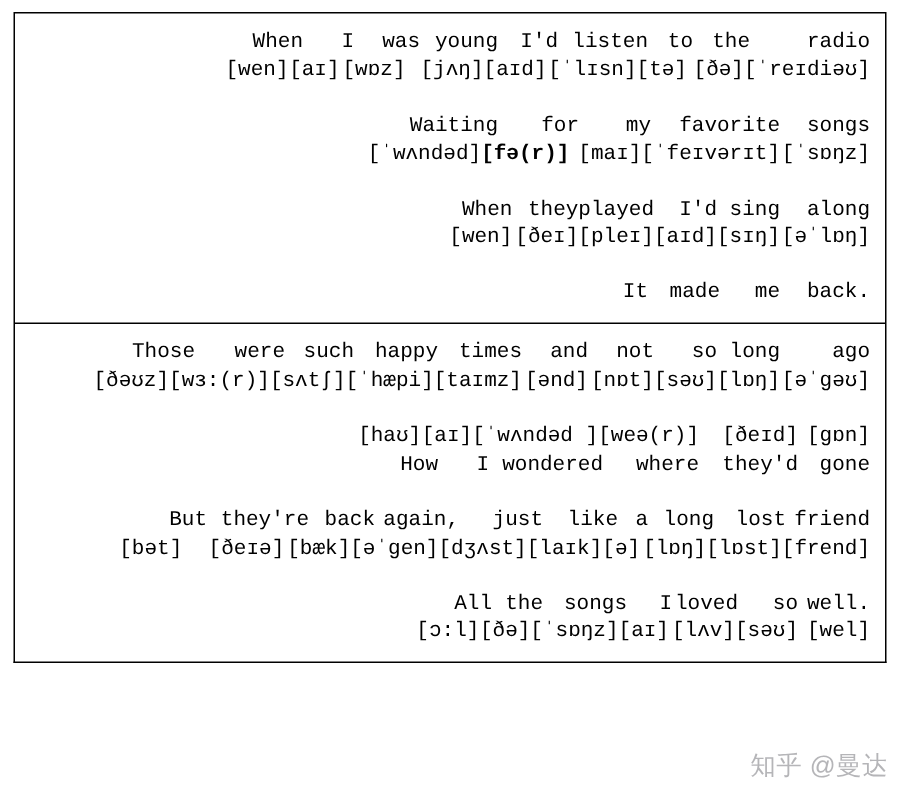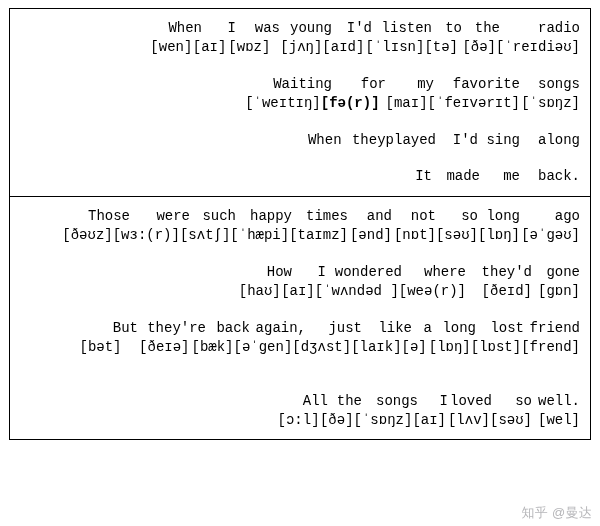--- a/index.html
+++ b/index.html
@@ -41,59 +41,60 @@
     line-height: 1.35;
   }
   .w {
     display: inline-block;
   }
   .watermark {
     position: absolute;
     right: 8px;
     bottom: 4px;
     font-family: -apple-system, BlinkMacSystemFont, "Segoe UI", Arial, sans-serif;
-    font-size: 13px;
+    font-size: 17px;
     color: rgba(120,120,125,0.55);
     letter-spacing: 0.3px;
   }
 </style>
 </head>
 <body>
 
 <div class="sheet">
   <div id="panels-container">
       <div class="panel">
         <div class="linepair">
           <div class="row"><span class="w" style="min-width: 48px;">When</span><span class="w" style="min-width: 34px;">I</span><span class="w" style="min-width: 44px;">was</span><span class="w" style="min-width: 52px;">young</span><span class="w" style="min-width: 40px;">I'd</span><span class="w" style="min-width: 60px;">listen</span><span class="w" style="min-width: 30px;">to</span><span class="w" style="min-width: 38px;">the</span><span class="w" style="min-width: 80px;">radio</span></div>
           <div class="row"><span class="w" style="min-width: 48px;">[wen]</span><span class="w" style="min-width: 34px;">[aɪ]</span><span class="w" style="min-width: 44px;">[wɒz]</span><span class="w" style="min-width: 52px;">[jʌŋ]</span><span class="w" style="min-width: 40px;">[aɪd]</span><span class="w" style="min-width: 60px;">[ˈlɪsn]</span><span class="w" style="min-width: 30px;">[tə]</span><span class="w" style="min-width: 38px;">[ðə]</span><span class="w" style="min-width: 80px;">[ˈreɪdiəʊ]</span></div>
         </div>
         <div class="linepair">
           <div class="row"><span class="w" style="min-width: 72px;">Waiting</span><span class="w" style="min-width: 54px;">for</span><span class="w" style="min-width: 48px;">my</span><span class="w" style="min-width: 86px; font-family: Liberation Mono, monospace;">favorite</span><span class="w" style="min-width: 60px;">songs</span></div>
-          <div class="row"><span class="w" style="min-width: 72px;">[ˈweɪtɪŋ]</span><span class="w" style="min-width: 54px; font-weight: bold;">[fə(r)]</span><span class="w" style="min-width: 48px;">[maɪ]</span><span class="w" style="min-width: 86px;">[ˈfeɪvərɪt]</span><span class="w" style="min-width: 60px;">[ˈsɒŋz]</span></div>
+          <div class="row"><span class="w" style="min-width: 72px;">[ˈwʌndəd]</span><span class="w" style="min-width: 54px; font-weight: bold;">[fə(r)]</span><span class="w" style="min-width: 48px;">[maɪ]</span><span class="w" style="min-width: 86px;">[ˈfeɪvərɪt]</span><span class="w" style="min-width: 60px;">[ˈsɒŋz]</span></div>
         </div>
         <div class="linepair">
           <div class="row"><span class="w" style="min-width: 42px;">When</span><span class="w" style="min-width: 44px;">they</span><span class="w" style="min-width: 50px;">played</span><span class="w" style="min-width: 42px;">I'd</span><span class="w" style="min-width: 42px;">sing</span><span class="w" style="min-width: 60px;">along</span></div>
+          <div class="row"><span class="w" style="min-width: 42px;">[wen]</span><span class="w" style="min-width: 44px;">[ðeɪ]</span><span class="w" style="min-width: 50px;">[pleɪ]</span><span class="w" style="min-width: 42px;">[aɪd]</span><span class="w" style="min-width: 42px;">[sɪŋ]</span><span class="w" style="min-width: 60px;">[əˈlɒŋ]</span></div>
         </div>
         <div class="linepair">
           <div class="row"><span class="w" style="min-width: 36px;">It</span><span class="w" style="min-width: 48px;">made</span><span class="w" style="min-width: 40px;">me</span><span class="w" style="min-width: 60px;">back.</span></div>
         </div>
       </div>
       <div class="panel">
         <div class="linepair">
           <div class="row"><span class="w" style="min-width: 50px;">Those</span><span class="w" style="min-width: 60px;">were</span><span class="w" style="min-width: 46px;">such</span><span class="w" style="min-width: 56px;">happy</span><span class="w" style="min-width: 56px;">times</span><span class="w" style="min-width: 44px;">and</span><span class="w" style="min-width: 44px;">not</span><span class="w" style="min-width: 42px;">so</span><span class="w" style="min-width: 42px;">long</span><span class="w" style="min-width: 60px;">ago</span></div>
           <div class="row"><span class="w" style="min-width: 50px;">[ðəʊz]</span><span class="w" style="min-width: 60px;">[wɜ:(r)]</span><span class="w" style="min-width: 46px;">[sʌtʃ]</span><span class="w" style="min-width: 56px;">[ˈhæpi]</span><span class="w" style="min-width: 56px;">[taɪmz]</span><span class="w" style="min-width: 44px;">[ənd]</span><span class="w" style="min-width: 44px;">[nɒt]</span><span class="w" style="min-width: 42px;">[səʊ]</span><span class="w" style="min-width: 42px;">[lɒŋ]</span><span class="w" style="min-width: 60px;">[əˈgəʊ]</span></div>
         </div>
         <div class="linepair">
+          <div class="row"><span class="w" style="min-width: 40px;">[haʊ]</span><span class="w" style="min-width: 34px;">[aɪ]</span><span class="w" style="min-width: 76px;">[ˈwʌndəd ]</span><span class="w" style="min-width: 64px;">[weə(r)]</span><span class="w" style="min-width: 66px;">[ðeɪd]</span><span class="w" style="min-width: 48px;">[gɒn]</span></div>
           <div class="row"><span class="w" style="min-width: 40px;">How</span><span class="w" style="min-width: 34px;">I</span><span class="w" style="min-width: 76px;">wondered</span><span class="w" style="min-width: 64px;">where</span><span class="w" style="min-width: 66px;">they'd</span><span class="w" style="min-width: 48px;">gone</span></div>
-          <div class="row"><span class="w" style="min-width: 40px;">[haʊ]</span><span class="w" style="min-width: 34px;">[aɪ]</span><span class="w" style="min-width: 76px;">[ˈwʌndəd ]</span><span class="w" style="min-width: 64px;">[weə(r)]</span><span class="w" style="min-width: 66px;">[ðeɪd]</span><span class="w" style="min-width: 48px;">[gɒn]</span></div>
         </div>
         <div class="linepair">
           <div class="row"><span class="w" style="min-width: 40px;">But</span><span class="w" style="min-width: 68px;">they're</span><span class="w" style="min-width: 44px;">back</span><span class="w" style="min-width: 56px;">again,</span><span class="w" style="min-width: 56px;">just</span><span class="w" style="min-width: 50px;">like</span><span class="w" style="min-width: 20px;">a</span><span class="w" style="min-width: 44px;">long</span><span class="w" style="min-width: 48px;">lost</span><span class="w" style="min-width: 56px;">friend</span></div>
           <div class="row"><span class="w" style="min-width: 40px;">[bət]</span><span class="w" style="min-width: 68px;">[ðeɪə]</span><span class="w" style="min-width: 44px;">[bæk]</span><span class="w" style="min-width: 56px;">[əˈgen]</span><span class="w" style="min-width: 56px;">[dʒʌst]</span><span class="w" style="min-width: 50px;">[laɪk]</span><span class="w" style="min-width: 20px;">[ə]</span><span class="w" style="min-width: 44px;">[lɒŋ]</span><span class="w" style="min-width: 48px;">[lɒst]</span><span class="w" style="min-width: 56px;">[frend]</span></div>
         </div>
         <div class="linepair">
-          <div class="row"><span class="w" style="min-width: 38px;">All</span><span class="w" style="min-width: 34px;">the</span><span class="w" style="min-width: 56px;">songs</span><span class="w" style="min-width: 30px;">I</span><span class="w" style="min-width: 44px;">loved</span><span class="w" style="min-width: 40px;">so</span><span class="w" style="min-width: 48px; margin-top: 17px;">well.</span></div>
+          <div class="row"><span class="w" style="min-width: 38px;">All</span><span class="w" style="min-width: 34px;">the</span><span class="w" style="min-width: 56px;">songs</span><span class="w" style="min-width: 30px;">I</span><span class="w" style="min-width: 44px;">loved</span><span class="w" style="min-width: 40px;">so</span><span class="w" style="min-width: 48px;">well.</span></div>
           <div class="row"><span class="w" style="min-width: 38px;">[ɔ:l]</span><span class="w" style="min-width: 34px;">[ðə]</span><span class="w" style="min-width: 56px;">[ˈsɒŋz]</span><span class="w" style="min-width: 30px;">[aɪ]</span><span class="w" style="min-width: 44px;">[lʌv]</span><span class="w" style="min-width: 40px;">[səʊ]</span><span class="w" style="min-width: 48px;">[wel]</span></div>
         </div>
       </div>
     </div>
   <div class="watermark">知乎 @曼达</div>
 </div>
 
 </body></html>

